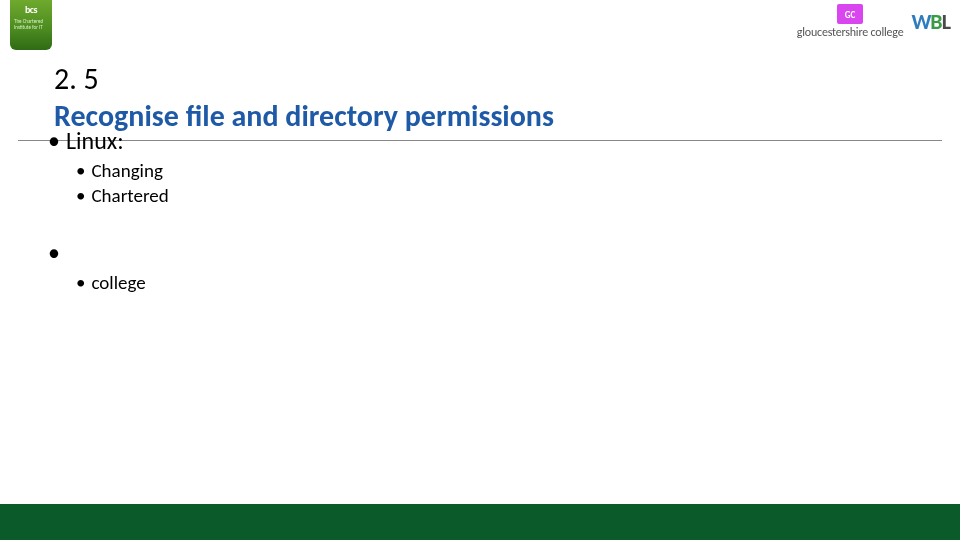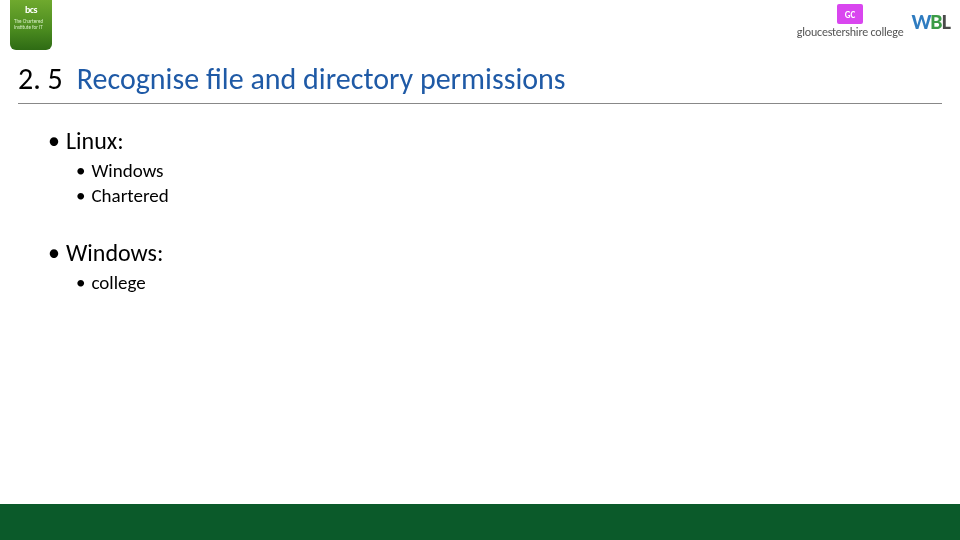--- a/index.html
+++ b/index.html
@@ -21,24 +21,24 @@
   .logo-gc .gc-sub { font-size: 12px; color: #555; margin-top: 1px; letter-spacing: -0.2px; }
   .logo-wbl { font-size: 22px; font-weight: 900; letter-spacing: -1px; display: flex; }
   .logo-wbl .w { color: #2f7cc0; }
   .logo-wbl .b { color: #3a9b46; }
   .logo-wbl .l { color: #4a4a4a; }
 
   
   .title-row {
     position: absolute; top: 60px; left: 18px; right: 18px;
     border-bottom: 1px solid #888; padding-bottom: 6px;
-    display: flex; align-items: baseline;
+    display: flex; align-items: baseline; flex-direction: column;
   }
   .title-num { font-size: 30px; color: #000; font-weight: 400; margin-right: 14px; }
-  .title-text { font-size: 30px; color: #1f5aa6; font-weight: 400; }
+  .title-text { font-size: 30px; color: #1f5aa6; font-weight: 700; margin-left: 36px; }
 
   
   .body { position: absolute; top: 120px; left: 48px; right: 40px; color: #000; }
   .lvl1 { font-size: 24px; margin-top: 6px; margin-bottom: 4px; display: flex; }
   .lvl1 .bullet { margin-right: 6px; }
   .lvl2 { font-size: 19px; margin-left: 28px; display: flex; line-height: 1.3; }
   .lvl2 .bullet { margin-right: 6px; }
   .group-gap { height: 24px; }
 
   
@@ -71,32 +71,31 @@
     <span class="title-text">Recognise file and directory permissions</span>
   </div>
 
   <div class="body">
     <div class="lvl1">
       <span class="bullet">•</span>
       <span>Linux:</span>
     </div>
     <div class="lvl2">
       <span class="bullet">•</span>
-      <span>Windows</span>
+      <span>Changing</span>
     </div>
     <div class="lvl2">
       <span class="bullet">•</span>
       <span>Chartered</span>
     </div>
 
     <div class="group-gap"></div>
 
     <div class="lvl1">
       <span class="bullet">•</span>
-      <span>Windows:</span>
     </div>
     <div class="lvl2">
       <span class="bullet">•</span>
       <span>college</span>
     </div>
   </div>
 
   <div class="footer-bar"></div>
 </div>
 

